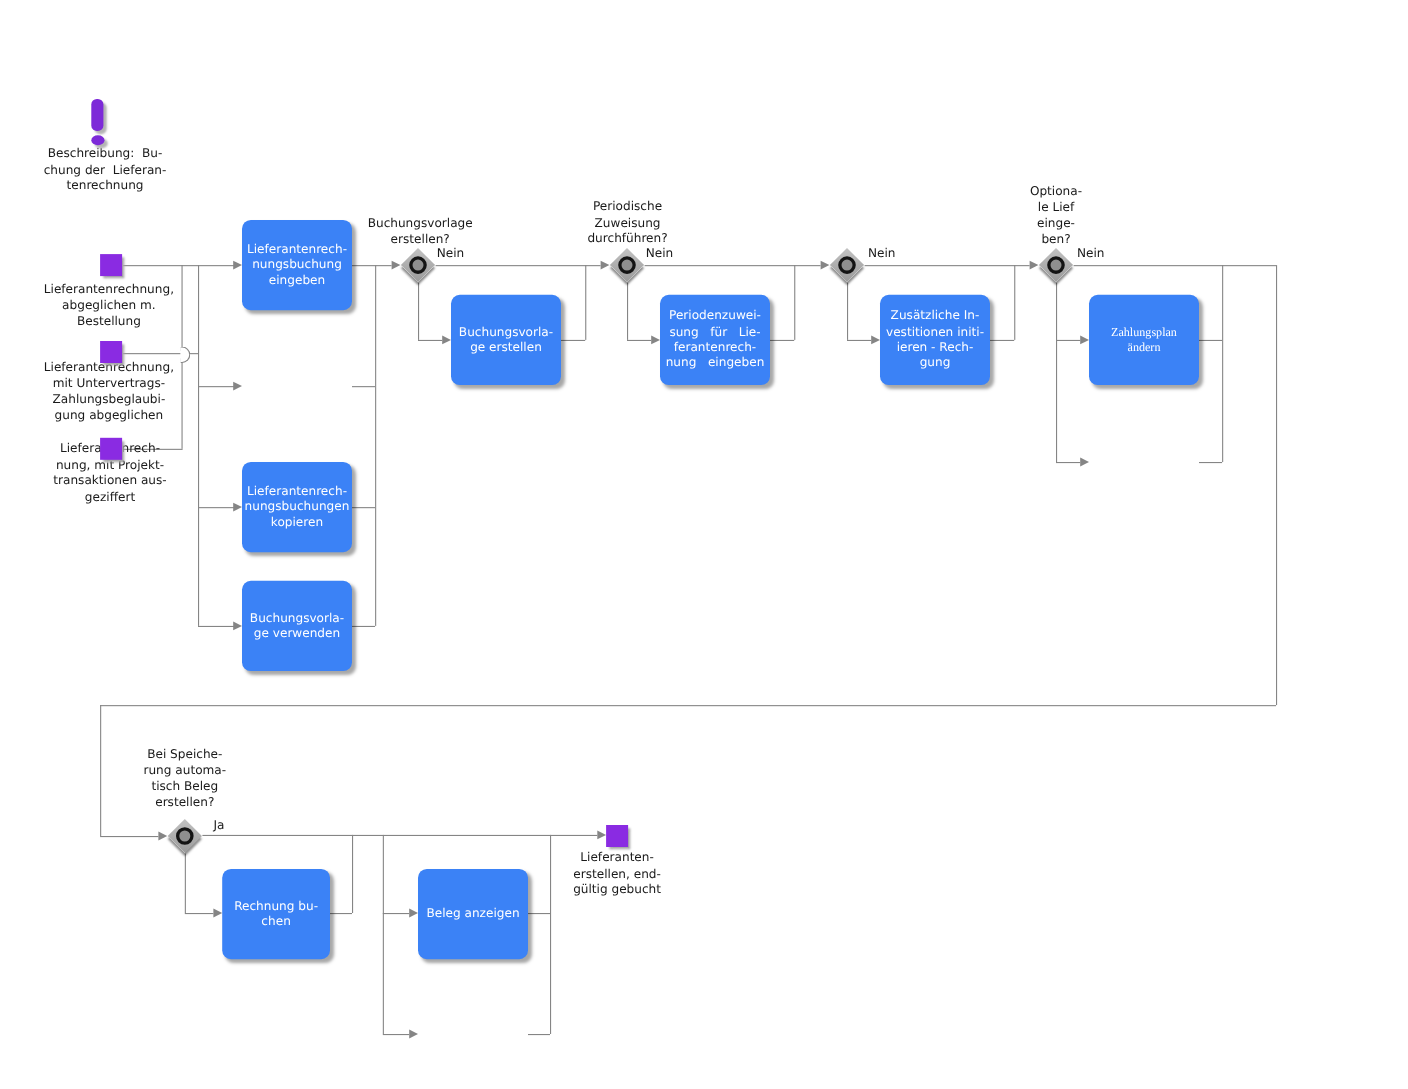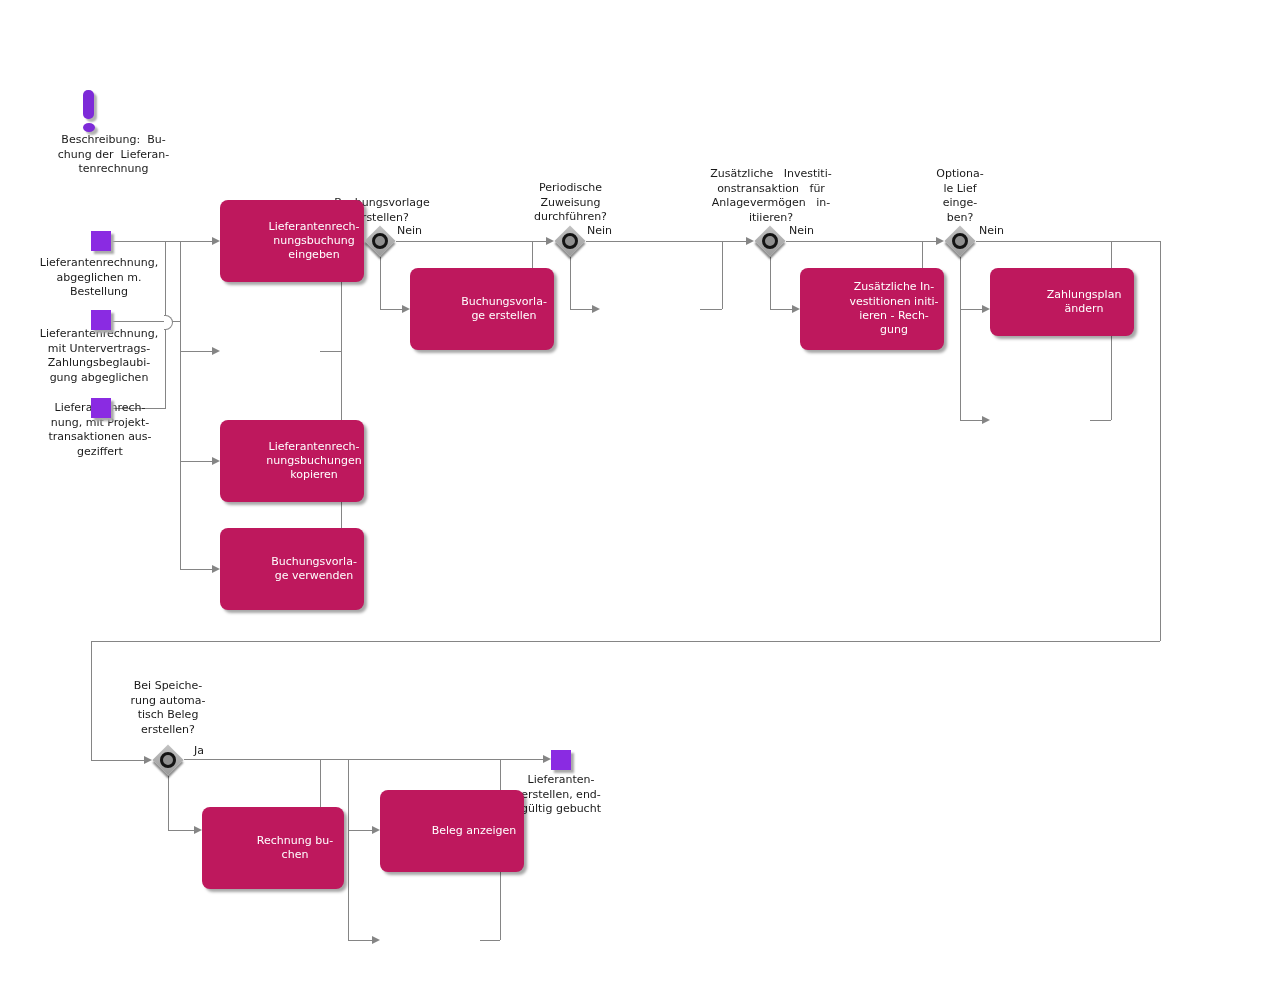--- a/index.html
+++ b/index.html
@@ -7,25 +7,25 @@
           font-family:"DejaVu Sans",sans-serif;overflow:hidden;}
 
   .titlebar{position:absolute;left:8px;top:10px;width:1264px;height:30px;
             background:#7d22d8;border-radius:3px;color:#ffffff;
             display:flex;align-items:center;justify-content:center;
             font-size:12px;font-weight:bold;}
 
   .lbl{position:absolute;font-size:11px;line-height:1.32;color:#1a1a1a;
        text-align:center;white-space:pre-wrap;}
 
-  .task{position:absolute;background:#be185d;border-radius:8px;
+  .task{position:absolute;background:#3b82f6;border-radius:8px;
         box-shadow:3px 3px 3px rgba(0,0,0,0.35);
         display:flex;align-items:center;justify-content:center;
         color:#ffffff;font-size:11px;line-height:1.3;text-align:center;
-        white-space:pre-wrap;z-index:3;padding-left:44px;}
+        white-space:pre-wrap;z-index:3;}
 
   .sq{position:absolute;width:20px;height:20px;background:#8a2be2;
       box-shadow:3px 3px 2px #aaaaaa;z-index:2;}
 
   .gw{position:absolute;width:32px;height:32px;z-index:3;}
   .gw .d{position:absolute;left:5px;top:5px;width:22px;height:22px;
          background:linear-gradient(135deg,#c2c2c2,#9a9a9a);
          transform:rotate(45deg);
          box-shadow:2px 2px 2px rgba(0,0,0,0.45);}
   .gw .c{position:absolute;left:50%;top:50%;width:16px;height:16px;
@@ -49,21 +49,21 @@
 </head>
 <body>
 
 <div id="canvas">
 
 
   <div class="excl">
     <div class="bar"></div>
     <div class="dot"></div>
   </div>
-  <div class="lbl" style="left:41px;top:133px;width:145px;">Beschreibung:  Bu-
+  <div class="lbl" style="left:23px;top:133px;width:145px;">Beschreibung:  Bu-
 chung der  Lieferan-
 tenrechnung</div>
 
   <div class="ln" style="left:111px;top:241px;width:69px;height:1px;"></div>
   <div class="ln" style="left:111px;top:321px;width:69px;height:1px;"></div>
   <div class="ln" style="left:111px;top:408px;width:55px;height:1px;"></div>
   <div class="ln" style="left:165px;top:241px;width:1px;height:167px;"></div>
   <div class="hop" style="left:164px;top:315px;"></div>
   <div class="ln" style="left:180px;top:241px;width:1px;height:328px;"></div>
 
@@ -180,60 +180,60 @@
 
   <div class="lbl" style="left:523px;top:181px;width:95px;">Periodische
 Zuweisung
 durchführen?</div>
   <div class="gw" style="left:554px;top:225px;">
     <div class="d"></div>
     <div class="c"></div>
   </div>
   <div class="lbl" style="left:587px;top:224px;width:40px;text-align:left;">Nein</div>
 
-  <div class="lbl" style="left:698px;top:167px;width:146px;">Zusätzliche   Investiti-
-onstransaktion   für
-Anlagevermögen   in-
-itiieren?</div>
   <div class="gw" style="left:754px;top:225px;">
     <div class="d"></div>
     <div class="c"></div>
   </div>
   <div class="lbl" style="left:789px;top:224px;width:40px;text-align:left;">Nein</div>
 
   <div class="lbl" style="left:926px;top:167px;width:68px;">Optiona-
 le Lief
 einge-
 ben?</div>
   <div class="gw" style="left:944px;top:225px;">
     <div class="d"></div>
     <div class="c"></div>
   </div>
   <div class="lbl" style="left:979px;top:224px;width:40px;text-align:left;">Nein</div>
 
   <div class="task" style="left:410px;top:268px;width:100px;height:82px;">Buchungsvorla-
 ge erstellen</div>
+  <div class="task" style="left:600px;top:268px;width:100px;height:82px;">Periodenzuwei-
+sung   für   Lie-
+ferantenrech-
+nung   eingeben</div>
   <div class="task" style="left:800px;top:268px;width:100px;height:82px;">Zusätzliche In-
 vestitionen initi-
 ieren - Rech-
 gung</div>
-  <div class="task" style="left:990px;top:268px;width:100px;height:68px;">Zahlungsplan
+  <div class="task" style="left:990px;top:268px;width:100px;height:82px;font-family:Liberation Serif, serif;">Zahlungsplan
 ändern</div>
 
   <div class="lbl" style="left:118px;top:679px;width:100px;">Bei Speiche-
 rung automa-
 tisch Beleg
 erstellen?</div>
   <div class="gw" style="left:152px;top:744px;">
     <div class="d"></div>
     <div class="c"></div>
   </div>
   <div class="lbl" style="left:194px;top:744px;width:30px;text-align:left;">Ja</div>
 
-  <div class="task" style="left:202px;top:790px;width:98px;height:82px;margin-top:17px;">Rechnung bu-
+  <div class="task" style="left:202px;top:790px;width:98px;height:82px;">Rechnung bu-
 chen</div>
   <div class="task" style="left:380px;top:790px;width:100px;height:82px;">Beleg anzeigen</div>
 
   <div class="sq" style="left:551px;top:750px;"></div>
   <div class="lbl" style="left:505px;top:773px;width:112px;">Lieferanten-
 erstellen, end-
 gültig gebucht</div>
 
 </div>
 

